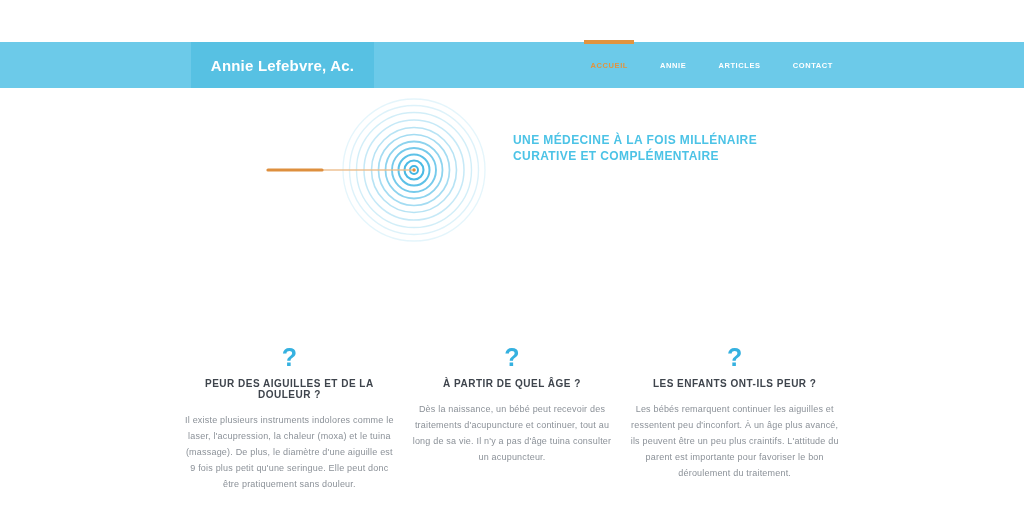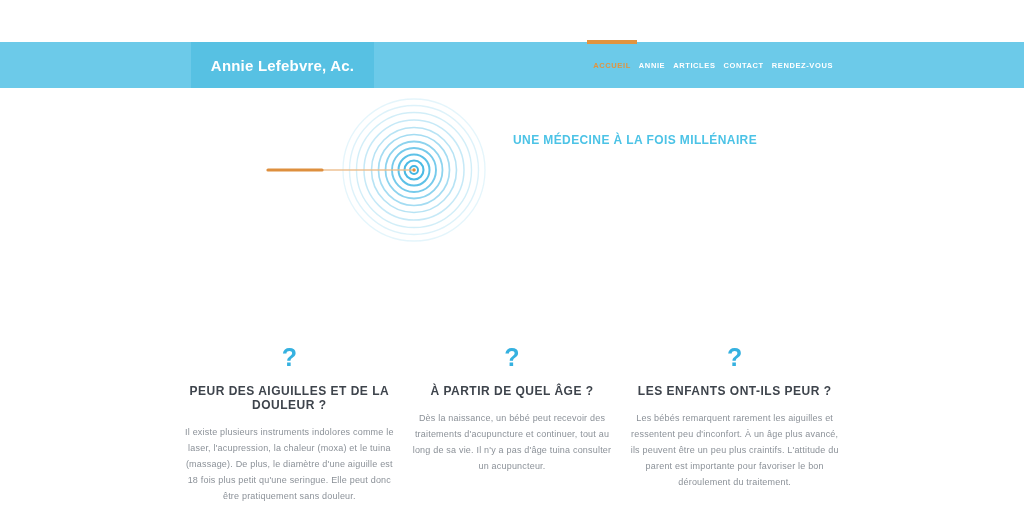--- a/index.html
+++ b/index.html
@@ -4,39 +4,39 @@
 <style>
   html,body{margin:0;padding:0;background:#ffffff;}
   body{font-family:"Liberation Sans",sans-serif;-webkit-font-smoothing:antialiased;}
   .viewport{position:relative;width:1024px;height:514px;background:#ffffff;overflow:hidden;margin:0 auto;}
 
   
   .header{position:absolute;left:0;top:42px;width:1024px;height:46px;background:#6ccae9;}
   .header-inner{position:relative;width:642px;height:100%;margin:0 auto;display:flex;align-items:stretch;}
   .logo-box{width:183px;height:100%;background:#57c1e3;display:flex;align-items:center;justify-content:center;}
   .logo-text{color:#ffffff;font-size:15px;font-weight:bold;letter-spacing:.2px;}
-  .nav{margin-left:auto;display:flex;align-items:stretch;gap:8px;}
+  .nav{margin-left:auto;display:flex;align-items:stretch;gap:32px;}
   .nav-item{position:relative;display:flex;align-items:center;font-size:7.5px;font-weight:bold;
             letter-spacing:.6px;color:#ffffff;cursor:pointer;text-transform:uppercase;}
   .nav-item.active{color:#e2943e;}
   .active-bar{position:absolute;top:-2px;left:50%;transform:translateX(-50%);
               width:50px;height:4px;background:#e2943e;}
 
   
   .hero{position:absolute;left:0;top:88px;width:1024px;height:160px;}
   .hero-graphic{position:absolute;left:266px;top:5px;}
   .headline{position:absolute;left:513px;top:45px;color:#4cc3e6;font-size:12px;font-weight:bold;
             line-height:15.5px;letter-spacing:.4px;text-transform:uppercase;}
 
   
   .faq{position:absolute;left:0;top:344px;width:1024px;}
   .faq-inner{width:656px;margin:0 auto;display:flex;gap:12px;}
   .faq-col{flex:1;text-align:center;}
   .q-icon{font-size:25px;font-weight:bold;color:#35b1e0;line-height:26px;}
-  .faq-title{margin-top:14px;font-size:12px;font-weight:bold;color:#3e444c;letter-spacing:.5px;
+  .faq-title{margin-top:8px;font-size:10px;font-weight:bold;color:#3e444c;letter-spacing:.5px;
              text-transform:uppercase;}
   .faq-body{margin-top:12px;font-size:9px;color:#8b9198;line-height:16px;letter-spacing:.2px;}
 </style>
 </head>
 <body>
 
 <div class="viewport">
 
   <div class="header">
     <div class="header-inner">
@@ -49,23 +49,20 @@
           <span>ACCUEIL</span>
         </div>
         <div class="nav-item">
           <span>ANNIE</span>
         </div>
         <div class="nav-item">
           <span>ARTICLES</span>
         </div>
         <div class="nav-item">
           <span>CONTACT</span>
-        </div>
-        <div class="nav-item">
-          <span>RENDEZ-VOUS</span>
         </div>
       </nav>
     </div>
   </div>
 
   <div class="hero">
     <svg class="hero-graphic" width="224" height="152" viewBox="0 0 224 152">
 
       <g fill="none" stroke="#41b6e3">
         <circle cx="148" cy="77" r="71" stroke-width="1.3" opacity="0.14"></circle>
@@ -82,40 +79,41 @@
       </g>
 
       <g>
         <line x1="146" y1="77" x2="56" y2="77" stroke="#ecbd8a" stroke-width="1.3" opacity="0.9"></line>
         <line x1="56" y1="77" x2="2" y2="77" stroke="#de8f3e" stroke-width="3.2" stroke-linecap="round"></line>
         <circle cx="148" cy="77" r="1.8" fill="#de8f3e"></circle>
       </g>
     </svg>
     <div class="headline">
       <div>UNE MÉDECINE À LA FOIS MILLÉNAIRE</div>
+      <div>CURATIVE ET COMPLÉMENTAIRE</div>
     </div>
   </div>
 
   <div class="faq">
     <div class="faq-inner">
 
       <div class="faq-col">
         <div class="q-icon">?</div>
         <div class="faq-title">PEUR DES AIGUILLES ET DE LA DOULEUR ?</div>
-        <div class="faq-body">Il existe plusieurs instruments indolores comme le laser, l'acupression, la chaleur (moxa) et le tuina (massage). De plus, le diamètre d'une aiguille est 18 fois plus petit qu'une seringue. Elle peut donc être pratiquement sans douleur.</div>
+        <div class="faq-body">Il existe plusieurs instruments indolores comme le laser, l'acupression, la chaleur (moxa) et le tuina (massage). De plus, le diamètre d'une aiguille est 9 fois plus petit qu'une seringue. Elle peut donc être pratiquement sans douleur.</div>
       </div>
 
       <div class="faq-col">
         <div class="q-icon">?</div>
         <div class="faq-title">À PARTIR DE QUEL ÂGE ?</div>
         <div class="faq-body">Dès la naissance, un bébé peut recevoir des traitements d'acupuncture et continuer, tout au long de sa vie. Il n'y a pas d'âge tuina consulter un acupuncteur.</div>
       </div>
 
       <div class="faq-col">
         <div class="q-icon">?</div>
         <div class="faq-title">LES ENFANTS ONT-ILS PEUR ?</div>
-        <div class="faq-body">Les bébés remarquent rarement les aiguilles et ressentent peu d'inconfort. À un âge plus avancé, ils peuvent être un peu plus craintifs. L'attitude du parent est importante pour favoriser le bon déroulement du traitement.</div>
+        <div class="faq-body">Les bébés remarquent continuer les aiguilles et ressentent peu d'inconfort. À un âge plus avancé, ils peuvent être un peu plus craintifs. L'attitude du parent est importante pour favoriser le bon déroulement du traitement.</div>
       </div>
 
     </div>
   </div>
 
 </div>
 
 </body></html>

